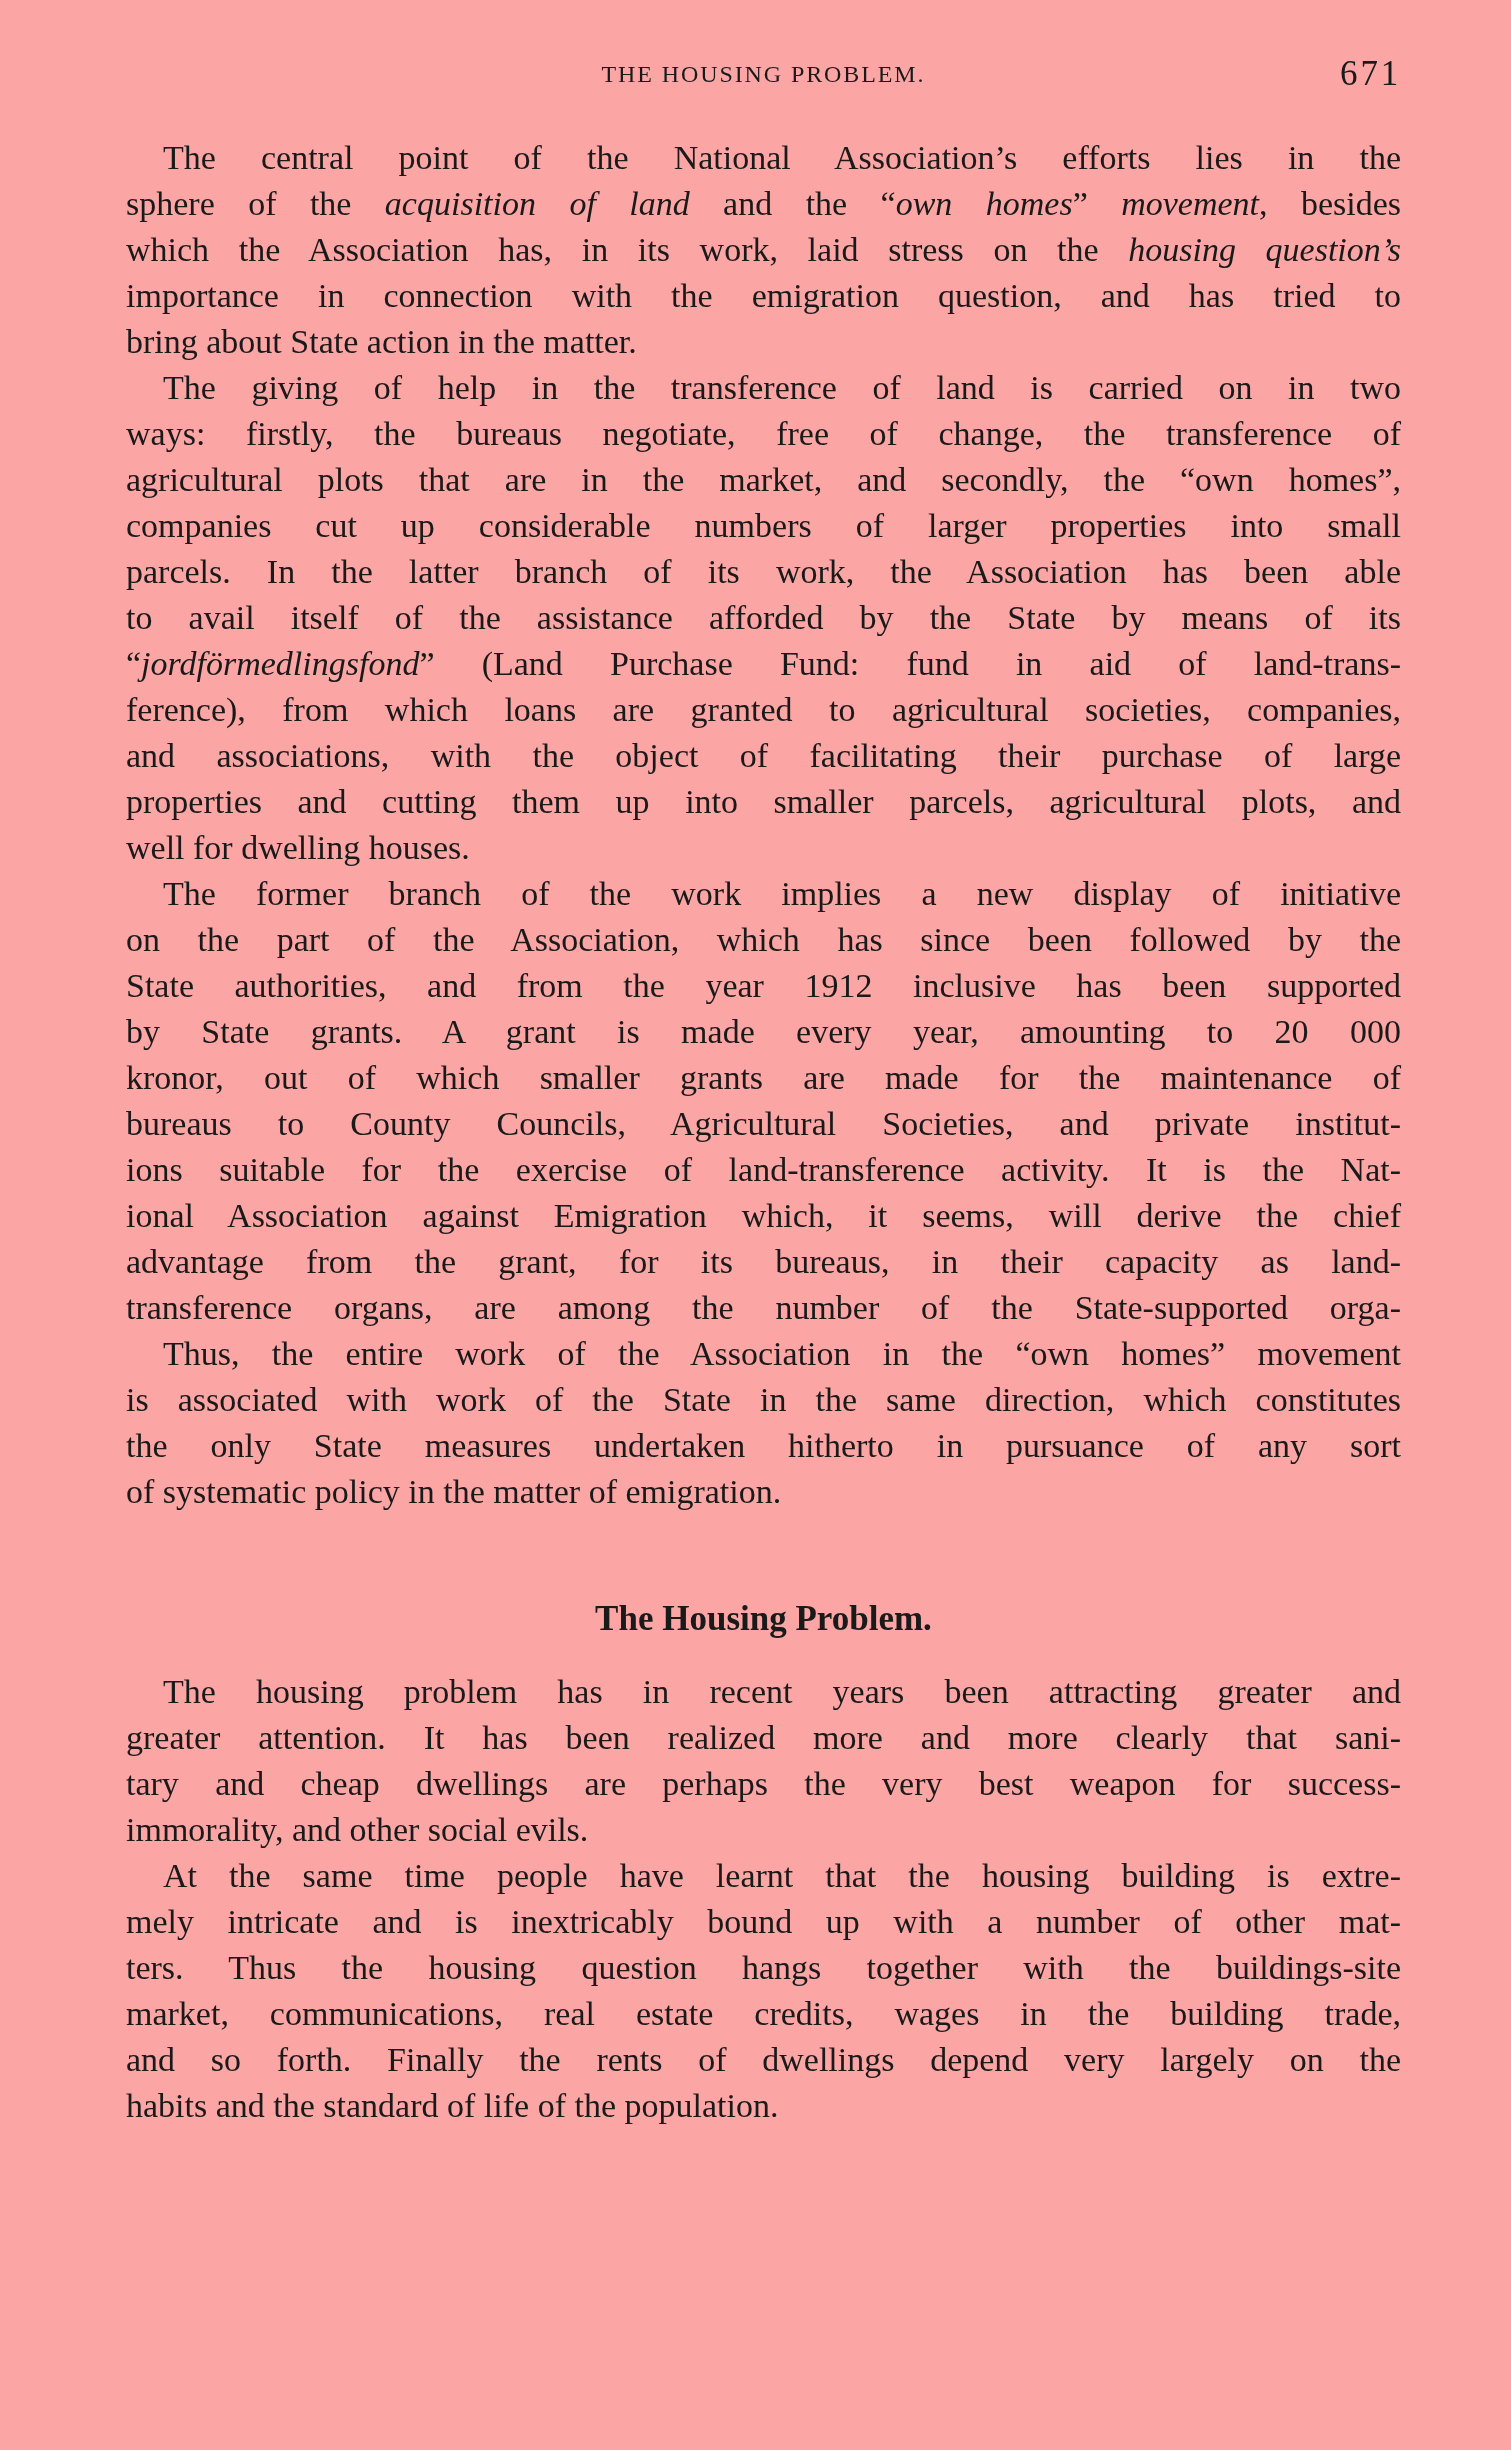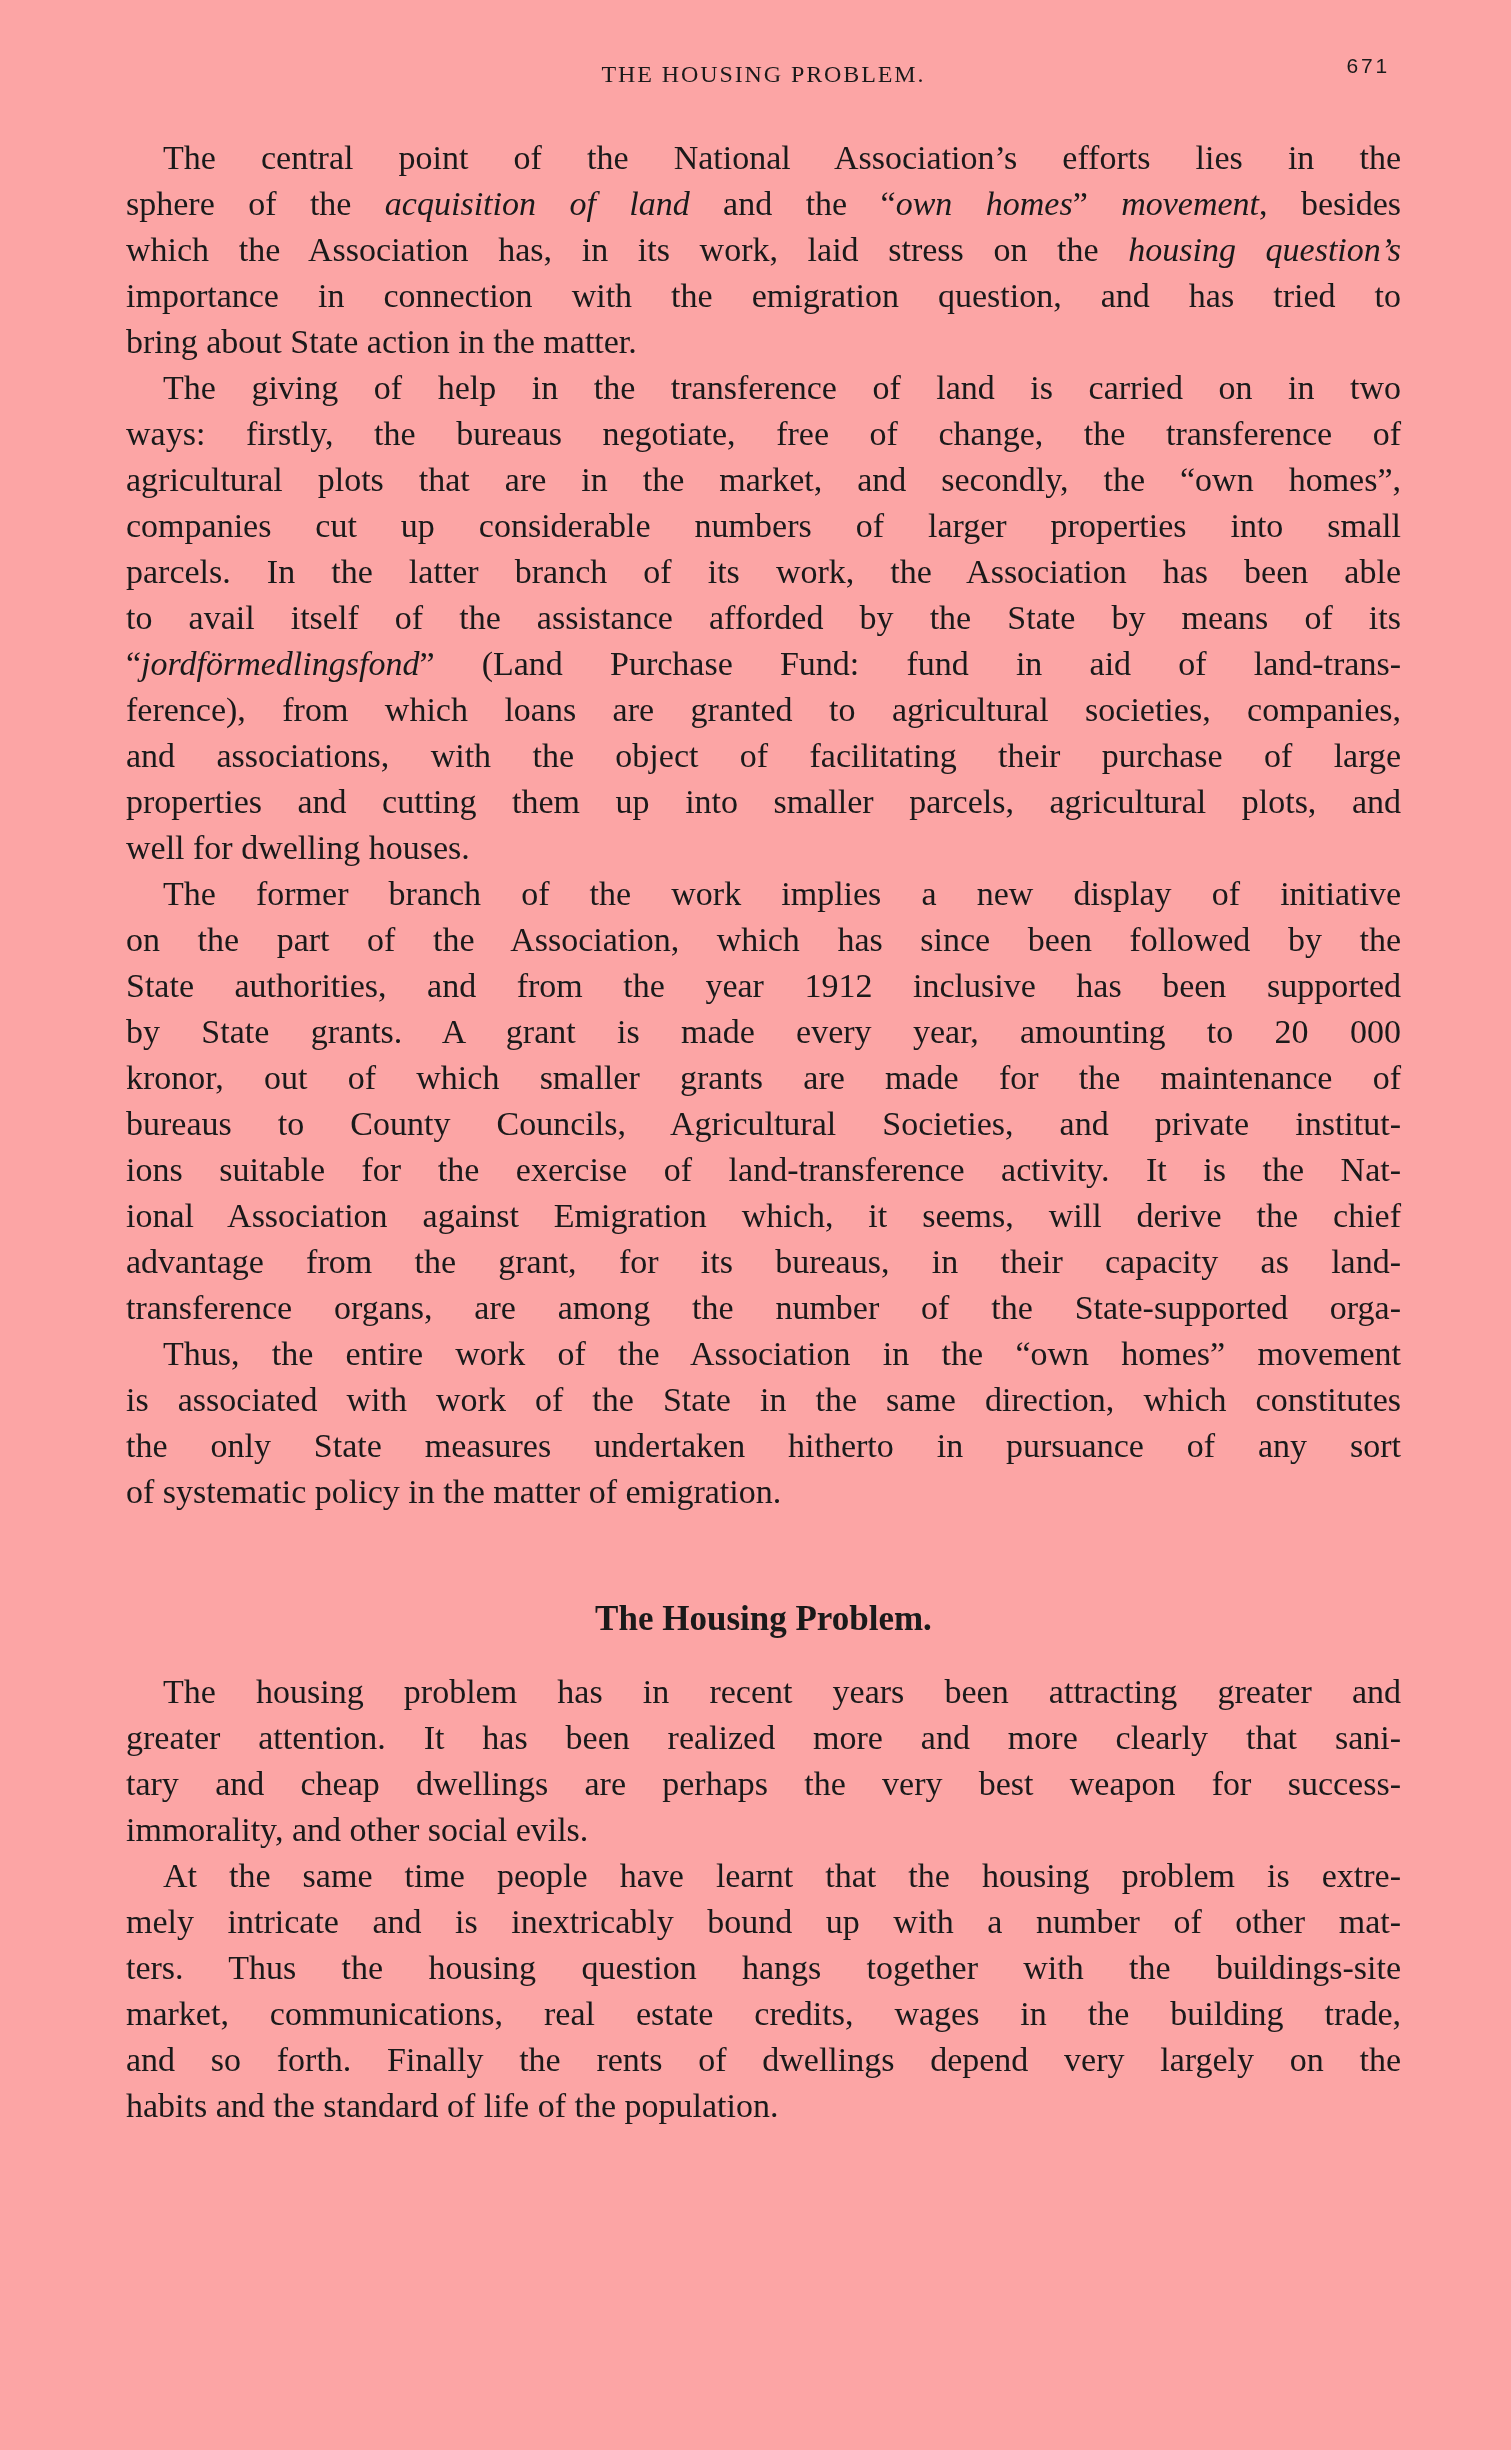--- a/index.html
+++ b/index.html
@@ -2,21 +2,21 @@
 <html style="font-size:15px"><head>
 <meta charset="utf-8">
 <style>
   html, body { margin: 0; padding: 0; background: #ffffff; }
   body { width: 1512px; height: 2450px; position: relative; overflow: hidden;
          font-family: "DejaVu Serif", "Liberation Serif", serif; color: #1a1a1a; }
   .page { position: absolute; left: 0; top: 0; width: 1512px; height: 2450px; background: #fca5a5; }
   .running-head { position: absolute; top: 54px; left: 126px; width: 1275px; height: 41px; }
   .running-title { position: absolute; left: 0; right: 0; text-align: center;
                    font-family: "Liberation Serif", serif; font-size: 24px; letter-spacing: 1.9px; top: 7.4px; }
-  .page-number { position: absolute; right: 11px; top: 0; font-family: Liberation Sans, sans-serif; font-size: 21px; letter-spacing: 2.8px; }
+  .page-number { position: absolute; right: 0; top: 0; font-family: Liberation Serif, serif; font-size: 35px; letter-spacing: 2.8px; }
   .body { position: absolute; left: 126px; width: 1275px; top: 135px; }
   .para { margin: 0; }
   .line { display: block; height: 46px; line-height: 46px; font-family: "Liberation Serif", serif;
           font-size: 34px; text-align: justify; text-align-last: justify; white-space: nowrap; }
   .line.last { text-align-last: left; }
   .line.indent { padding-left: 37px; }
   .line .it { font-style: italic; }
   .heading { height: 93px; display: flex; align-items: center; justify-content: center;
              font-family: "Liberation Serif", serif; font-weight: bold; font-size: 35px; margin-top: 57px; margin-bottom: 3.7px; }
 </style>
@@ -72,21 +72,21 @@
       </div>
     <div class="heading">The Housing Problem.</div>
     <div id="sec-paras">
         <div class="para">
           <span class="line indent">The housing problem has in recent years been attracting greater and</span>
           <span class="line">greater attention.  It has been realized more and more clearly that sani-</span>
           <span class="line">tary and cheap dwellings are perhaps the very best weapon for success-</span>
           <span class="line last">immorality, and other social evils.</span>
         </div>
         <div class="para">
-          <span class="line indent">At the same time people have learnt that the housing problem is extre-</span>
+          <span class="line indent">At the same time people have learnt that the housing building is extre-</span>
           <span class="line">mely intricate and is inextricably bound up with a number of other mat-</span>
           <span class="line">ters.  Thus the housing question hangs together with the buildings-site</span>
           <span class="line">market, communications, real estate credits, wages in the building trade,</span>
           <span class="line">and so forth.  Finally the rents of dwellings depend very largely on the</span>
           <span class="line last">habits and the standard of life of the population.</span>
         </div>
       </div>
   </div>
 </div>
 

